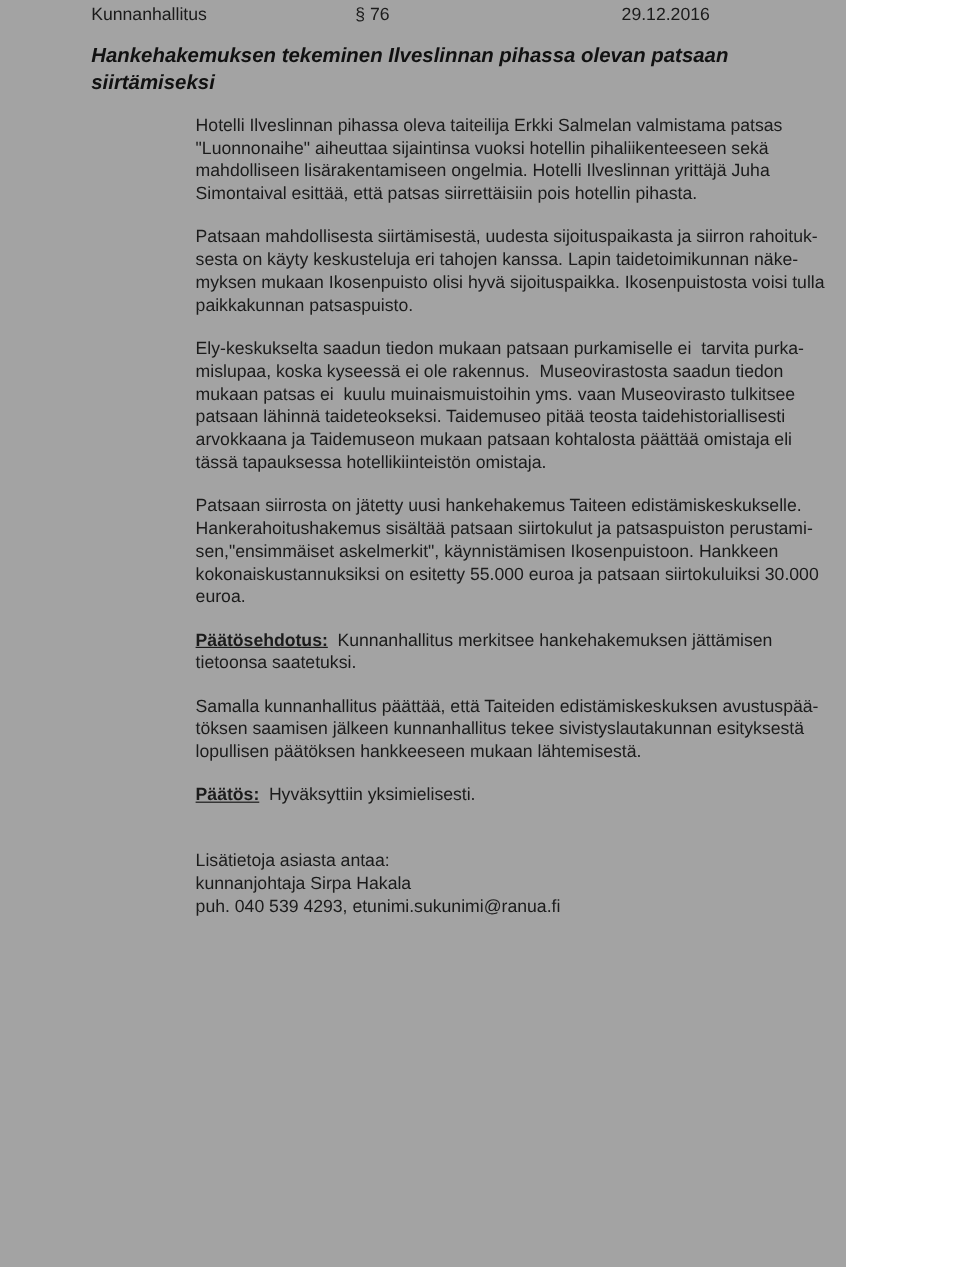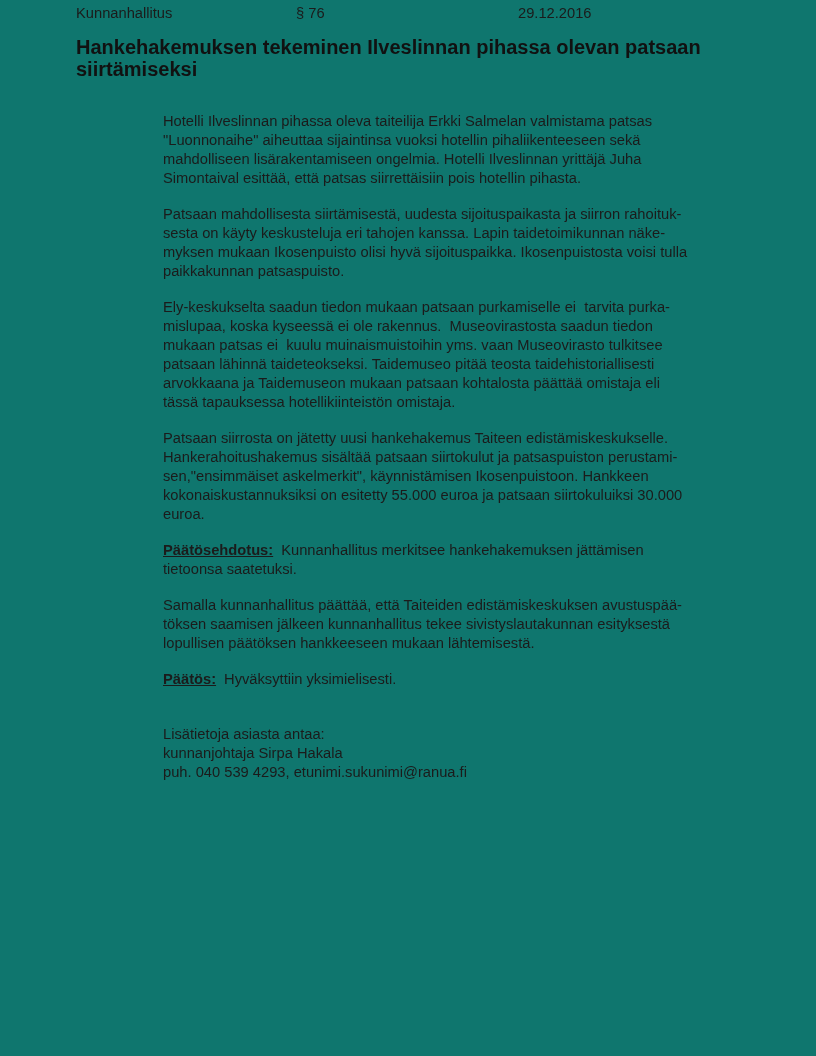--- a/index.html
+++ b/index.html
@@ -2,23 +2,23 @@
 <html><head>
 <meta charset="utf-8">
 <style>
   html, body {
     margin: 0;
     padding: 0;
     background: #ffffff;
   }
   .page {
     position: relative;
-    width: 816px;
+    width: 705px;
     height: 1056px;
-    background: #0f766e;
+    background: #a3a3a3;
     font-family: "Liberation Sans", "DejaVu Sans", sans-serif;
     color: #1b1b1b;
     overflow: hidden;
   }
   .header-row {
     position: absolute;
     top: 4px;
     left: 76px;
     width: 670px;
     height: 19px;
@@ -30,38 +30,39 @@
   .header-date      { position: absolute; left: 442px; }
 
   .content {
     position: absolute;
     top: 36px;
     left: 76px;
     width: 680px;
   }
   .doc-title {
     margin: 0;
-    font-size: 20px;
+    font-size: 17px;
     font-weight: bold;
     line-height: 22px;
     color: #111111;
     white-space: pre-line;
+    font-style: italic;
   }
   .case-number {
     margin-top: 17px;
     font-size: 14.7px;
     line-height: 19px;
   }
   .section-ref {
     margin-top: 21px;
     font-size: 14.7px;
     line-height: 19px;
   }
   .body-block {
-    margin-top: 32px;
+    margin-top: 16px;
     margin-left: 87px;
     width: 605px;
     font-size: 14.7px;
     line-height: 19px;
   }
   .body-block p {
     margin: 0 0 17px 0;
   }
   .preline { white-space: pre-wrap; }
   .label {

